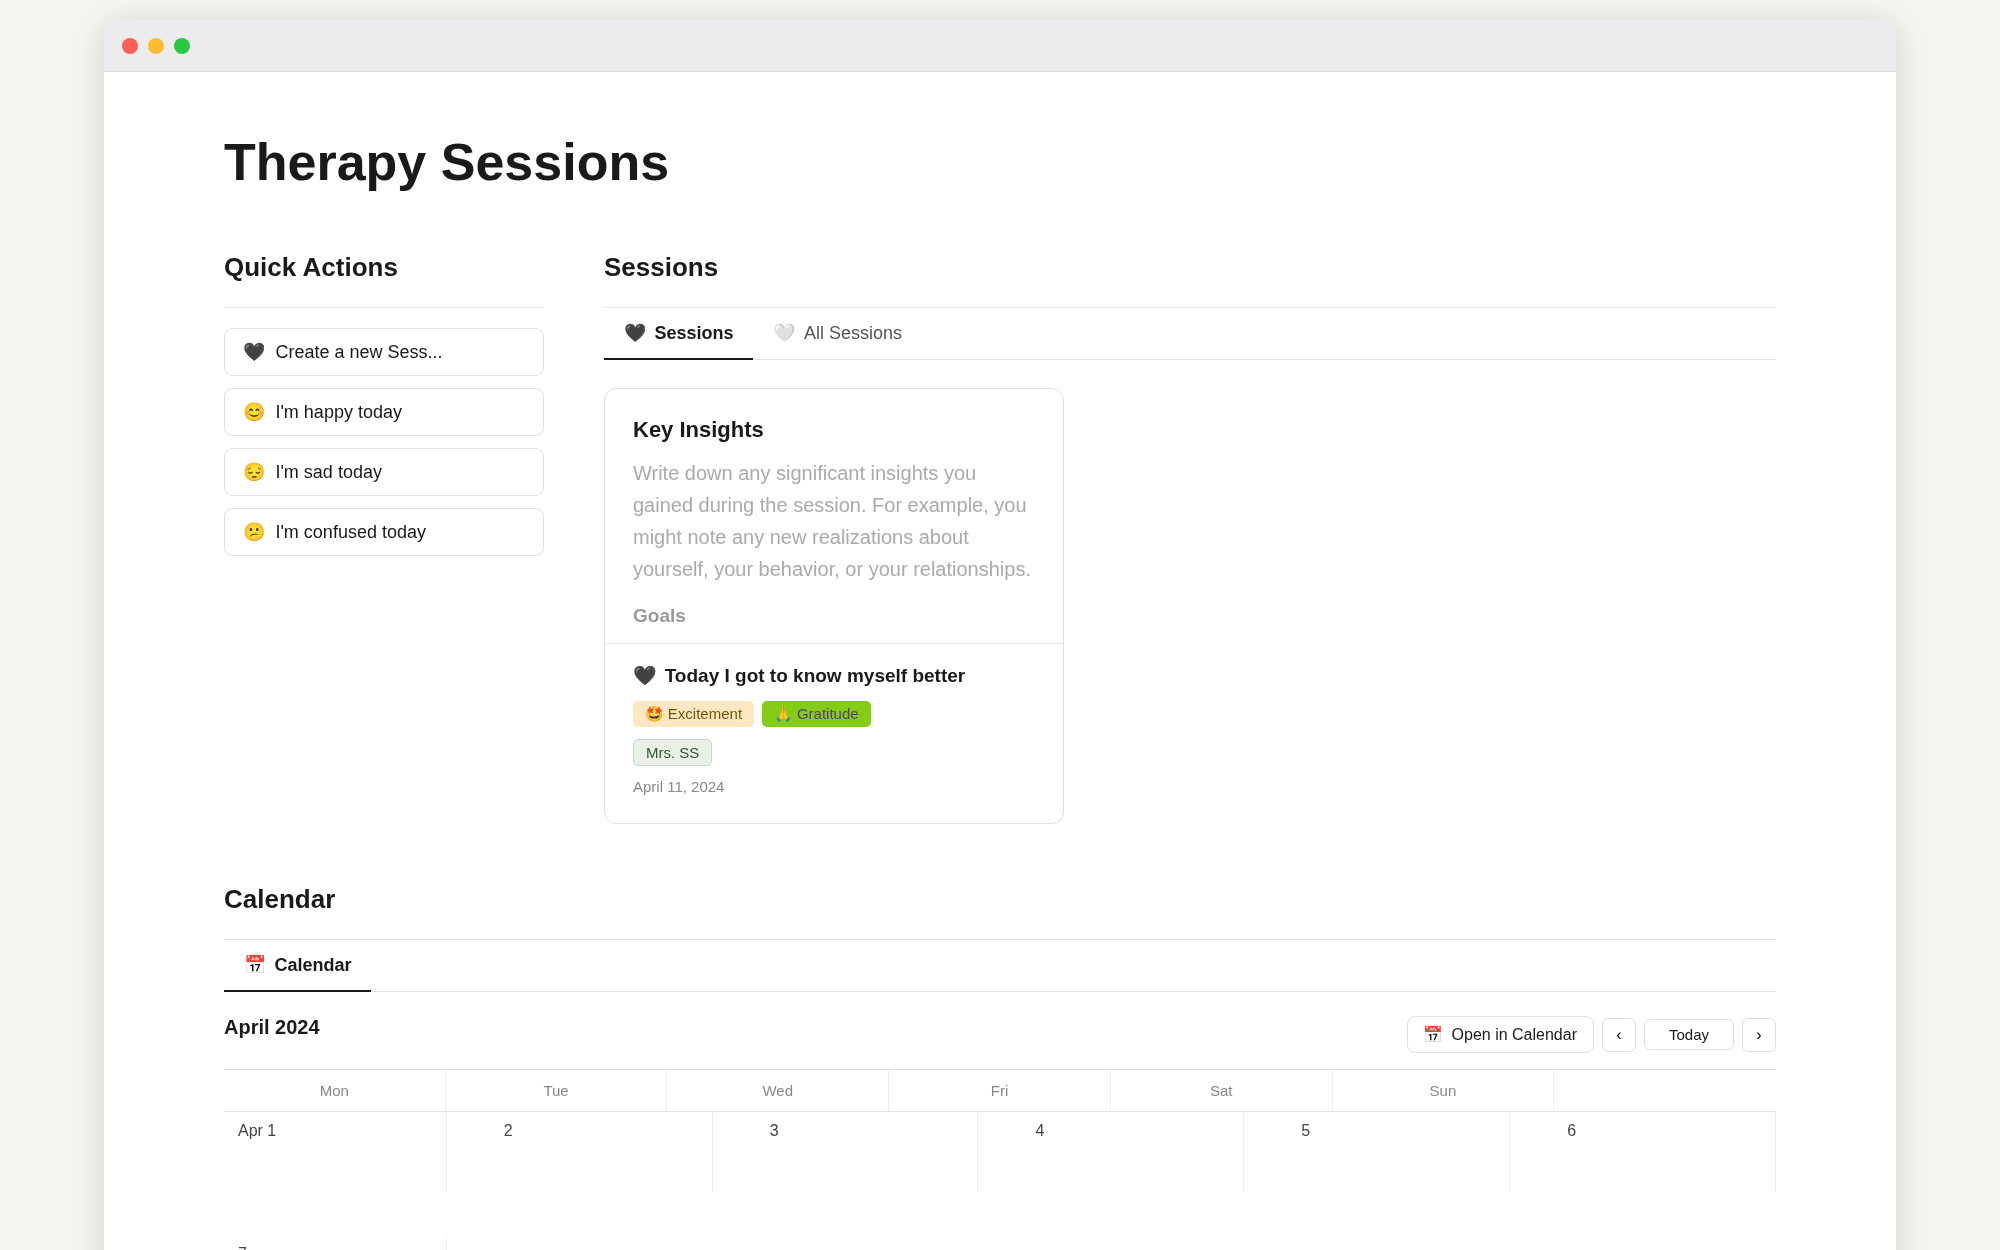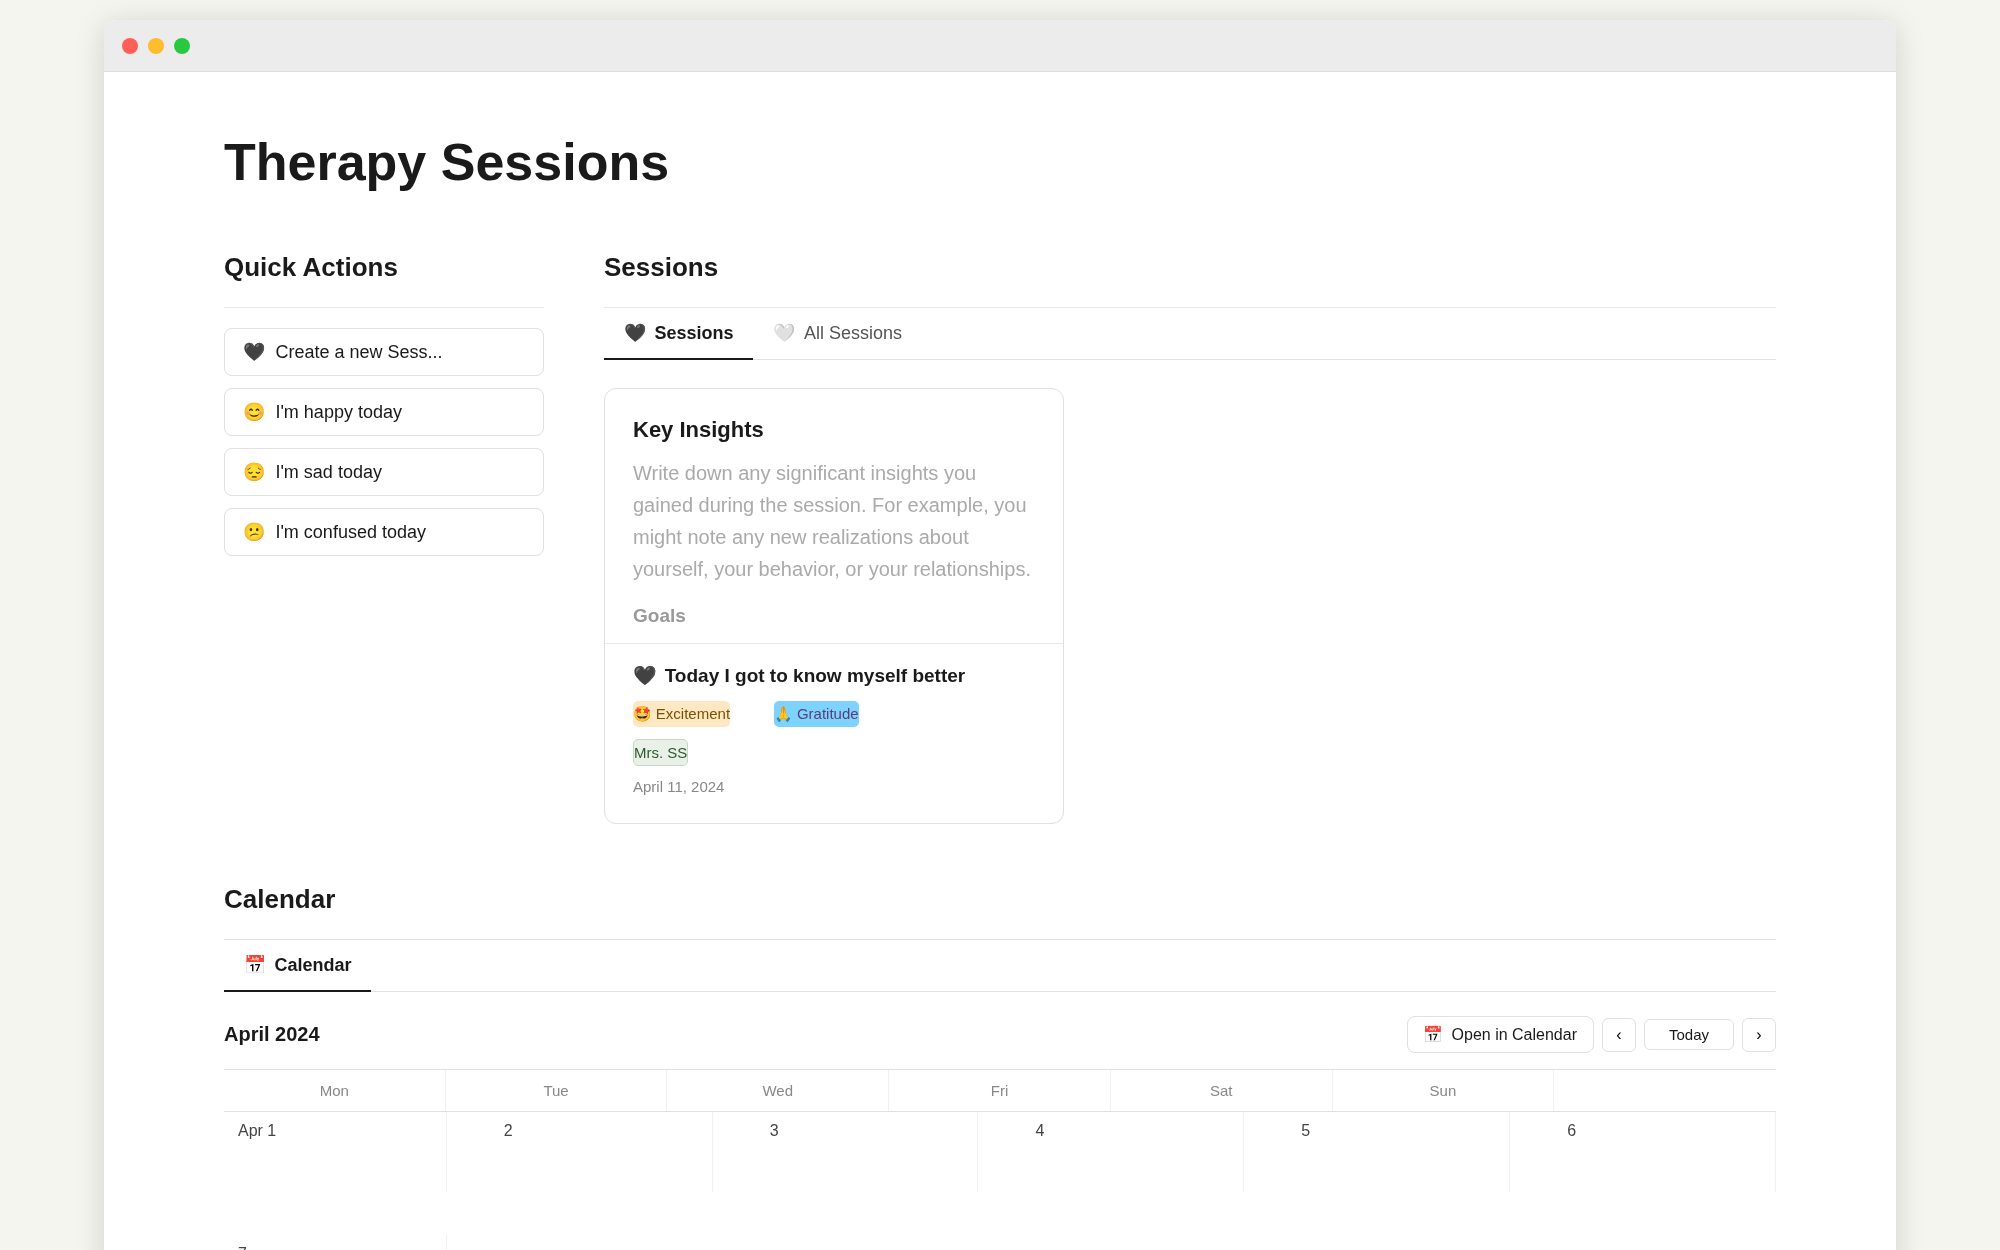--- a/index.html
+++ b/index.html
@@ -168,33 +168,32 @@
     }
 
     .tags {
       display: flex;
       gap: 8px;
       flex-wrap: wrap;
       margin-bottom: 12px;
     }
 
     .tag {
-      padding: 4px 0;
+      padding: 4px 12px;
       border-radius: 5px;
       font-size: 15px;
       font-weight: 500;
     }
     .tag-excitement {
       background: #fde8c3;
       color: #7a5200;
     }
     .tag-gratitude {
-      background: #7dd3fc;
+      background: #84cc16;
       color: #5a3d7a;
-      margin-left: 36px;
     }
     .tag-person {
       background: #e8f0e8;
       color: #2d5a2d;
       border: 1px solid #c5d9c5;
     }
 
     .session-date {
       font-size: 15px;
       color: #888;
@@ -220,21 +219,20 @@
       font-size: 18px;
       color: #1a1a1a;
       cursor: pointer;
       border-bottom: 2.5px solid #1a1a1a;
       margin-bottom: -1px;
       font-weight: 600;
     }
 
     .calendar-header {
       display: flex;
-      align-items: center;
       justify-content: space-between;
       padding: 24px 0 16px 0;
     }
 
     .calendar-month {
       font-size: 20px;
       font-weight: 700;
       color: #1a1a1a;
     }
 

